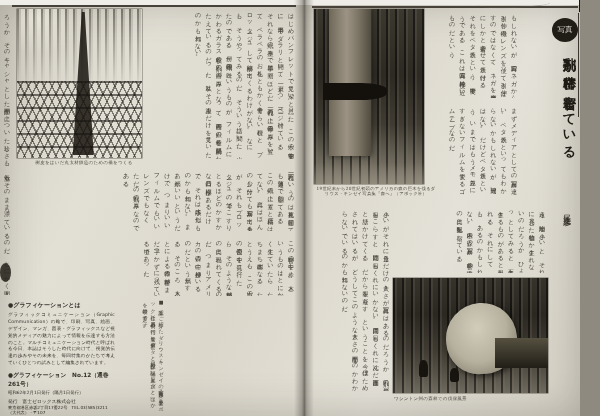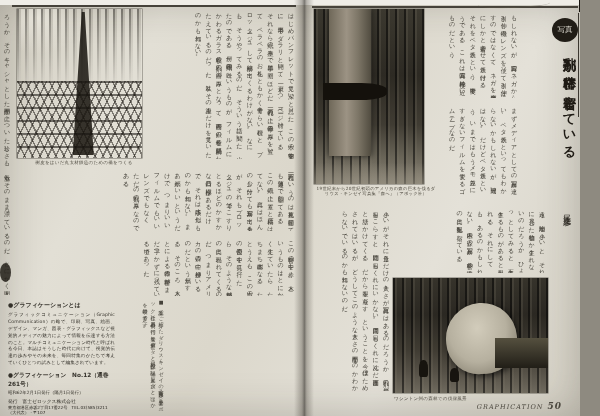--- a/index.html
+++ b/index.html
@@ -143,17 +143,14 @@
   <div class="abs badge" style="left:552px;top:18px;width:26px;height:24px;">写真</div>
   <div class="abs headline" style="left:549px;top:46px;width:27px;height:158px;">乳剤が密林に密着している</div>
   <div class="abs author" style="left:555px;top:208px;width:16px;height:46px;">尾辻克彦</div>
 
   <div class="abs avenue-tab" style="left:579px;top:0;width:21px;height:12px;"></div>
   <div class="abs vrule" style="left:578px;top:13px;height:104px;"></div>
   <div class="abs avenue-label" style="left:582px;top:14px;width:14px;height:103px;">●GRAPHICATION AVENUE</div>
   <div class="abs vrule" style="left:584px;top:118px;height:282px;"></div>
   <div class="abs vrule" style="left:589px;top:118px;height:282px;"></div>
 
-  <div class="abs footer" style="left:462px;top:401px;width:100px;">
-    <span>GRAPHICATION</span><b>50</b>
-  </div>
 
 </div>
 
 </body></html>

